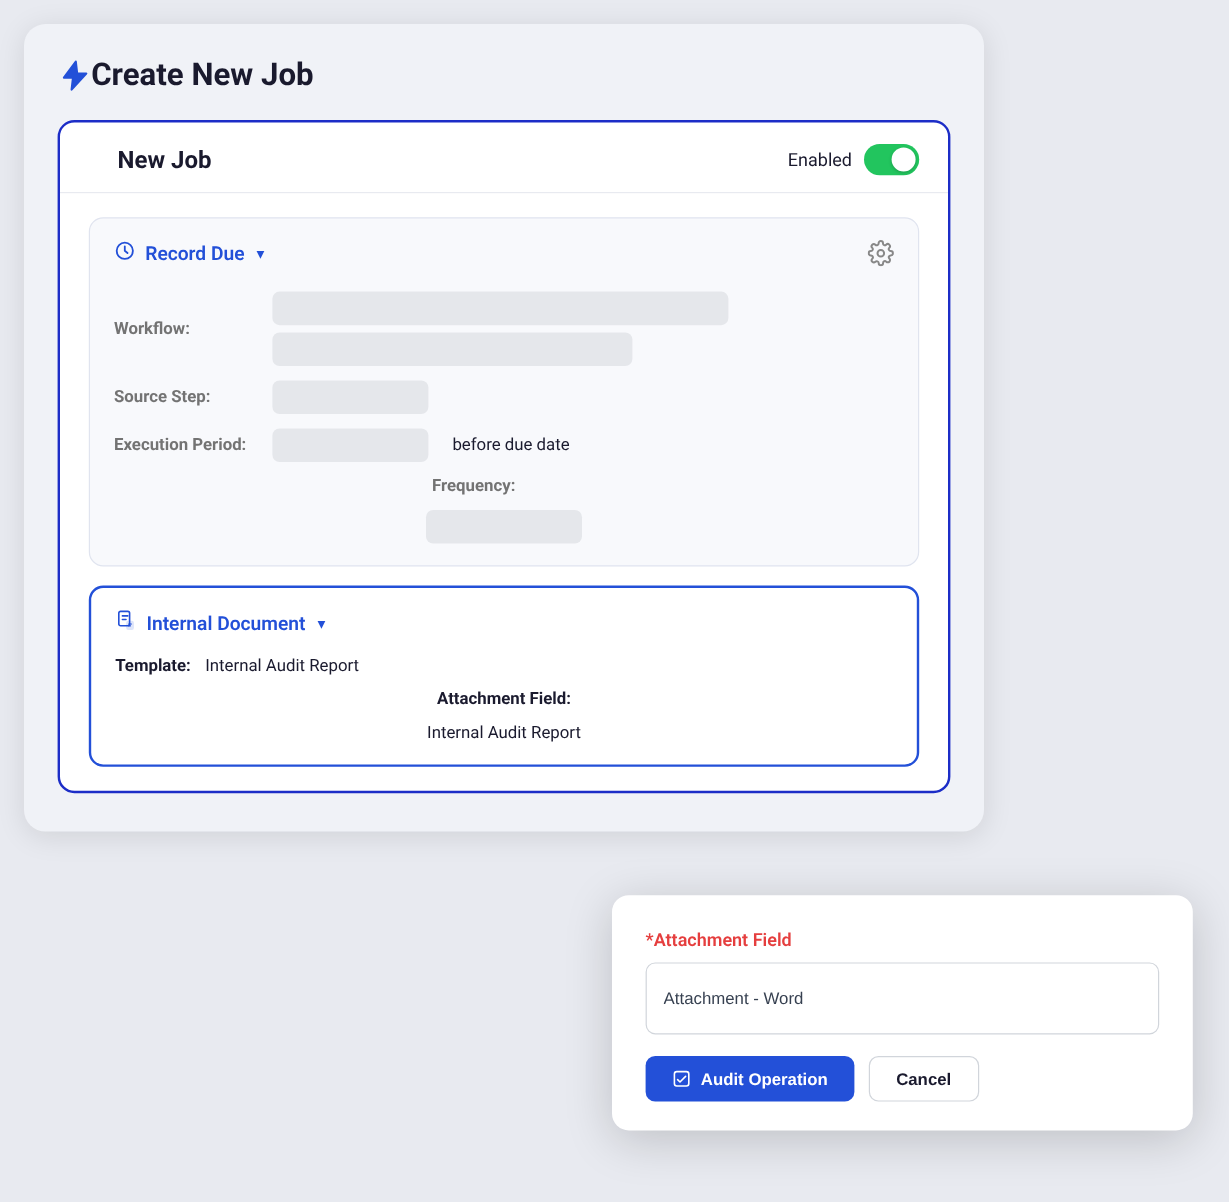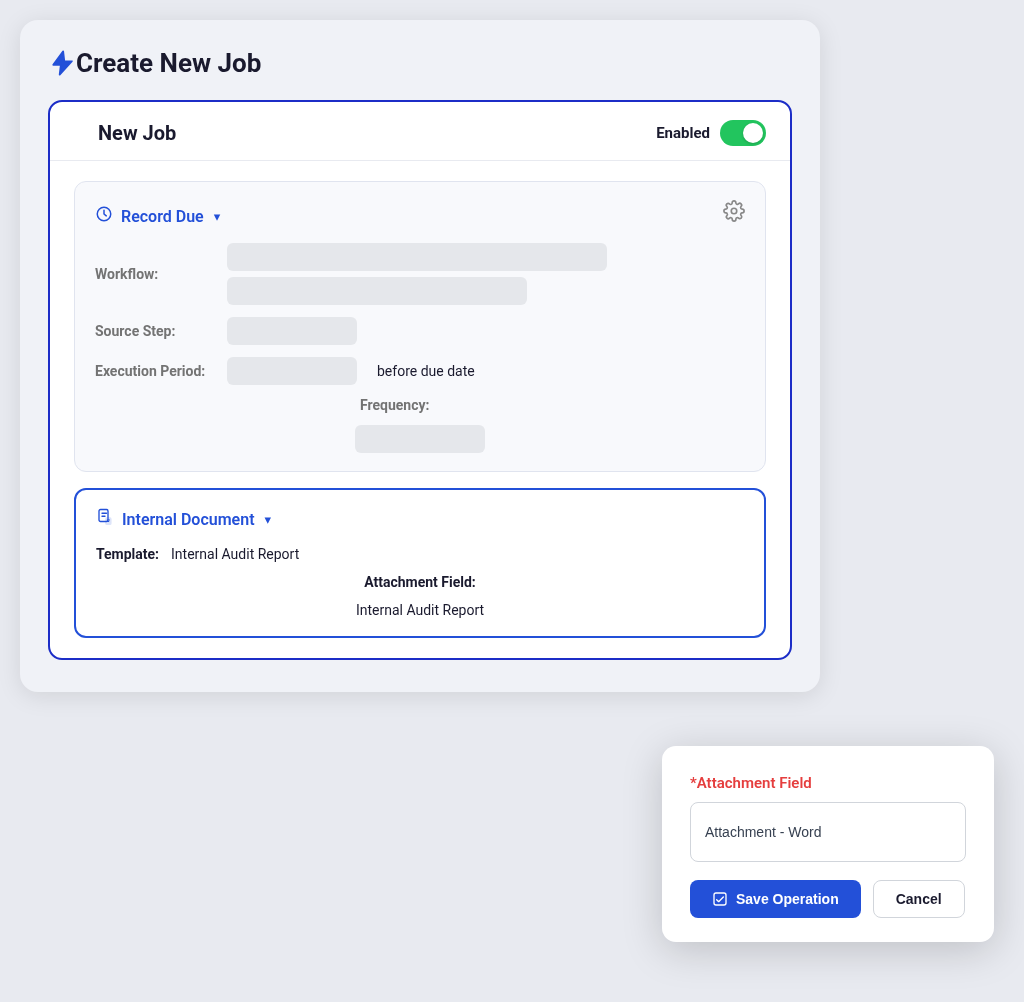--- a/index.html
+++ b/index.html
@@ -68,21 +68,21 @@
     }
 
     .enabled-row {
       display: flex;
       align-items: center;
       gap: 10px;
     }
 
     .enabled-label {
       font-size: 15px;
-      font-weight: 700;
+      font-weight: 400;
       color: #1a1a2e;
     }
 
     .toggle {
       width: 46px;
       height: 26px;
       background: #22c55e;
       border-radius: 13px;
       position: relative;
       cursor: pointer;
@@ -111,21 +111,21 @@
     
     .section-card {
       background: #f8f9fc;
       border-radius: 12px;
       border: 1px solid #e0e4ef;
       padding: 18px 20px;
     }
 
     .section-header {
       display: flex;
-      align-items: flex-end;
+      align-items: flex-start;
       justify-content: space-between;
       margin-bottom: 16px;
     }
 
     .section-title-row {
       display: flex;
       align-items: center;
       gap: 8px;
     }
 
@@ -237,21 +237,21 @@
       font-size: 14px;
       font-weight: 700;
       color: #1a1a2e;
     }
 
     
     .popup-card {
       position: absolute;
       right: 30px;
       bottom: 60px;
-      width: 332px;
+      width: 484px;
       background: #fff;
       border-radius: 14px;
       box-shadow: 0 8px 40px rgba(0,0,0,0.18);
       padding: 28px 28px 24px 28px;
       z-index: 10;
     }
 
     .popup-field-label {
       font-size: 15px;
       font-weight: 600;
@@ -432,19 +432,19 @@
   <div class="popup-field-label">
     <span>*</span><span>Attachment Field</span>
   </div>
   <input class="popup-input" type="text" value="Attachment - Word" style="">
   <div class="popup-actions">
     <button class="btn-save">
       <svg class="save-svg" viewBox="0 0 24 24" fill="none" xmlns="http://www.w3.org/2000/svg">
         <rect x="3" y="3" width="18" height="18" rx="3" stroke="#fff" stroke-width="2"></rect>
         <path d="M7 13l3 3 7-7" stroke="#fff" stroke-width="2" stroke-linecap="round" stroke-linejoin="round"></path>
       </svg>
-      <span>Save Operation</span>
+      <span>Audit Operation</span>
     </button>
     <button class="btn-cancel">
       <span>Cancel</span>
     </button>
   </div>
 </div>
 
 </body></html>

